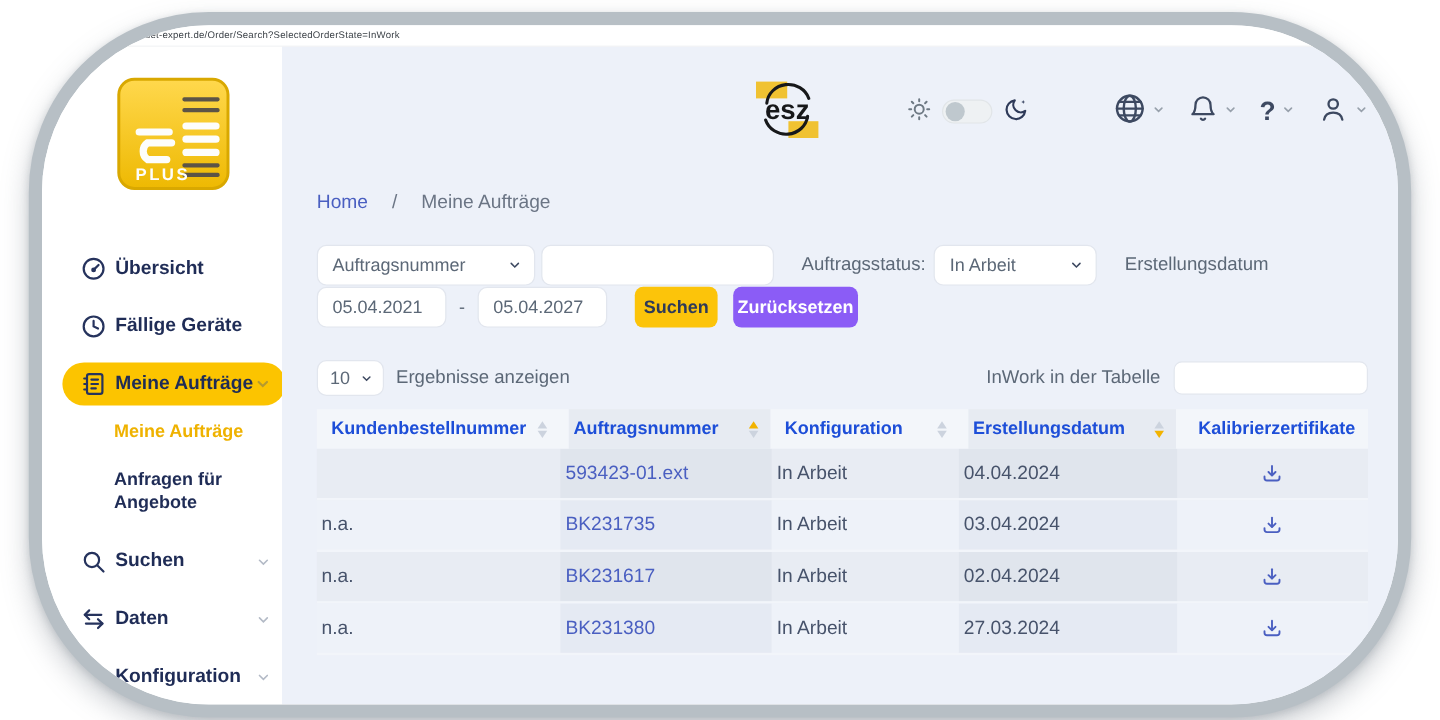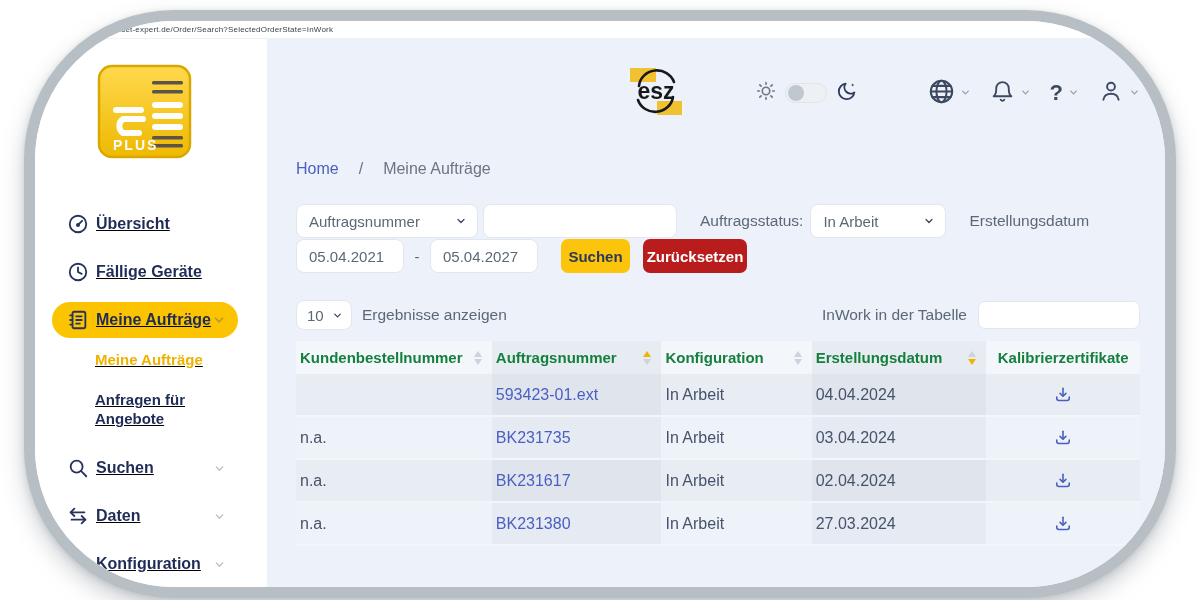--- a/index.html
+++ b/index.html
@@ -11,28 +11,28 @@
     border:11px solid #b7bfc5; border-radius:150px; overflow:hidden; background:#fff;
     box-shadow:0 10px 22px rgba(120,130,140,.38), 0 2px 6px rgba(120,130,140,.25);
   }
 
   
   .browser-bar { height:18px; background:#fff; display:flex; align-items:center; padding-left:82px; border-bottom:1px solid #f0f2f4; }
   .url-text { font-size:8px; color:#3c4248; letter-spacing:.2px; white-space:nowrap; }
 
   
   .app { display:flex; height:548px; }
-  .sidebar { width:232px; background:#fff; position:relative; flex-shrink:0; }
+  .sidebar { width:200px; background:#fff; position:relative; flex-shrink:0; }
   .content { flex:1; background:#edf1f9; padding:0 25px 0 29px; position:relative; }
 
   
   .app-logo { position:absolute; left:62px; top:25px; }
 
   
-  .nav { position:absolute; top:167px; left:0; right:0;text-decoration:underline; }
+  .nav { position:absolute; top:167px; left:0; right:0; }
   .nav-item { margin:0 0 12px 17px; width:186px; height:36px; display:flex; align-items:center;
               padding:0 12px 0 15px; border-radius:19px; cursor:pointer; }
   .nav-item .nav-ico { width:22px; height:22px; margin-right:7px; flex-shrink:0; display:flex; align-items:center; }
   .nav-item .lbl { font-size:16px; font-weight:700; color:#1f2c56; white-space:nowrap; }
   .nav-item.active { background:#fcc400; }
   .nav-item .chev { margin-left:auto; display:flex; }
   .submenu { margin:13px 0 22px 60px; }
   .submenu-item { font-size:15px; font-weight:700; color:#1f2c56; line-height:18px; cursor:pointer; }
   .submenu-item.active { color:#efb200; margin-bottom:21px; }
   .submenu-item.two-line { width:120px; line-height:19px; }
@@ -64,35 +64,35 @@
   .tinput { width:194px; }
   input.tinput { outline:none; }
   .sel-field { width:182px; margin-right:5px; }
   .sel-status { width:136px; }
   .flabel { font-size:15.5px; color:#5c6877; white-space:nowrap; }
   .ml23 { margin-left:23px; } .ml7 { margin-left:7px; }
   .date-input { width:108px; }
   .dash { width:26px; text-align:center; color:#5c6877; font-size:15px; }
   .btn { height:34px; border:none; border-radius:7px; font-size:15px; font-weight:700; cursor:pointer; font-family:inherit; }
   .btn-search { background:#fcc40a; color:#2e3a59; width:69px; margin-left:23px; }
-  .btn-reset { background:#b91c1c; color:#fff; width:104px; margin-left:13px; }
+  .btn-reset { background:#8b5cf6; color:#fff; width:104px; margin-left:13px; }
 
   
   .tctrl { margin-top:27px; display:flex; align-items:center; }
   .sel-pagesize { width:56px; height:30px; padding:0 8px 0 10px; }
   .tctrl .flabel { margin-left:10px; }
   .tsearch-group { margin-left:auto; display:flex; align-items:center; gap:11px; }
   .tsearch-input { width:162px; height:28px; background:#fff; border:1px solid #e2e6ee; border-radius:7px; padding:0 8px; font-size:14px; color:#47536b; outline:none; }
 
   
   .table { margin-top:11px; width:100%; }
   .trow { display:flex; height:43px; align-items:center; }
   .thead { height:33px; background:#f3f6fa; }
   .c1{width:23.2%} .c2{width:20.1%} .c3{width:17.8%} .c4{width:20.7%} .c5{width:18.2%}
-  .th { display:flex; align-items:center; height:100%; padding-left:4px; font-size:15px; font-weight:700; color:#15803d; cursor:pointer; }
+  .th { display:flex; align-items:center; height:100%; padding-left:4px; font-size:15px; font-weight:700; color:#1d4ed8; cursor:pointer;margin-left:8px; }
   .th.sorted { background:#e7ebf2; }
   .th.center { justify-content:center; padding-left:0; }
   .td { padding-left:4px; font-size:16px; color:#47536b; height:100%; display:flex; align-items:center; }
   .td.center { justify-content:center; padding-left:0; }
   .td.sorted { background:rgba(95,110,140,.055); }
   .td a.link { color:#4a5fc1; text-decoration:none; cursor:pointer; }
   .trow.odd  { background:#e8ecf3; border-bottom:2px solid #f2f5fa; }
   .trow.even { background:#eef2f9; border-bottom:2px solid #f2f5fa; }
 
   .sort { display:inline-flex; flex-direction:column; gap:2px; margin-left:auto; margin-right:10px; }

